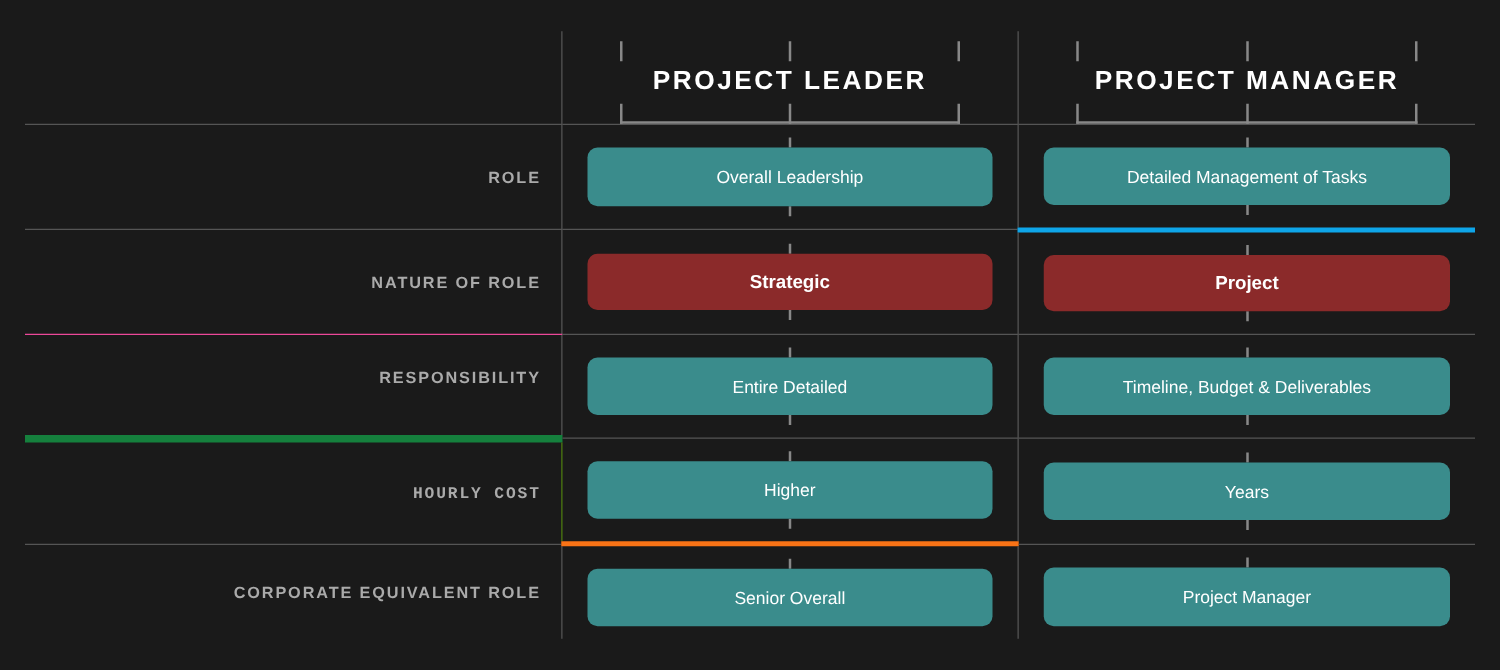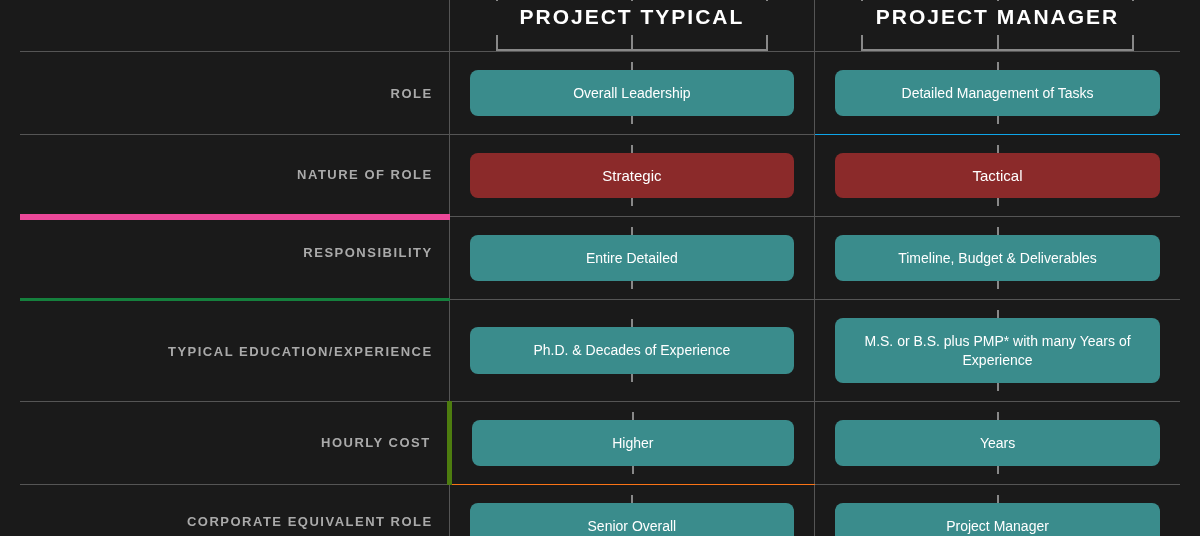--- a/index.html
+++ b/index.html
@@ -50,21 +50,21 @@
       line-height: 1.3;
       position: relative;
     }
 
     
     .red-pill {
       background: #8b2a2a;
       border-radius: 8px;
       color: #ffffff;
       font-size: 15px;
-      font-weight: 400;
+      font-weight: 700;
       text-align: center;
       padding: 14px 10px;
       position: relative;
     }
 
     .header-label-cell {
       border-right: 1px solid #555;
     }
   </style>
 </head>
@@ -83,21 +83,21 @@
         <td class="header-label-cell" style="border-bottom:1px solid #555;"></td>
         <td style="border-bottom:1px solid #555; border-right:1px solid #555;">
           <div style="position:relative; padding: 8px 20px 0;">
 
             <div style="position:relative; height:16px; margin-bottom:4px;">
 
               <div style="position:absolute;top:0;left:8%;width:2px;height:16px;background:#888;"></div>
               <div style="position:absolute;top:0;right:8%;width:2px;height:16px;background:#888;"></div>
               <div style="position:absolute;top:0;left:50%;transform:translateX(-50%);width:2px;height:16px;background:#888;"></div>
             </div>
-            <div style="color:#fff;font-size:21px;font-weight:900;letter-spacing:2px;text-align:center;display:block;padding-bottom:4px;">PROJECT TYPICAL</div>
+            <div style="color:#fff;font-size:21px;font-weight:900;letter-spacing:2px;text-align:center;display:block;padding-bottom:4px;">PROJECT LEADER</div>
 
             <div style="position:relative; height:16px; margin-top:2px;">
               <div style="position:absolute;bottom:0;left:8%;right:8%;height:2px;background:#888;"></div>
               <div style="position:absolute;bottom:0;left:8%;width:2px;height:16px;background:#888;"></div>
               <div style="position:absolute;bottom:0;right:8%;width:2px;height:16px;background:#888;"></div>
               <div style="position:absolute;bottom:0;left:50%;transform:translateX(-50%);width:2px;height:16px;background:#888;"></div>
             </div>
           </div>
         </td>
         <td style="border-bottom:1px solid #555;">
@@ -121,86 +121,69 @@
 
       <tr>
         <td class="row-label" style="border-right:1px solid #555; border-bottom:1px solid #555; padding: 18px 16px 18px 0;">ROLE</td>
         <td style="border-right:1px solid #555; border-bottom:1px solid #555; padding:10px 20px;">
           <div style="width:2px;height:8px;background:#888;margin:0 auto 0;"></div>
           <div class="teal-pill">
             <span>Overall Leadership</span>
           </div>
           <div style="width:2px;height:8px;background:#888;margin:0 auto;"></div>
         </td>
-        <td style="border-bottom:1px solid #0ea5e9; padding:10px 20px;">
+        <td style="border-bottom:4px solid #0ea5e9; padding:10px 20px;">
           <div style="width:2px;height:8px;background:#888;margin:0 auto;"></div>
           <div class="teal-pill">
             <span>Detailed Management of Tasks</span>
           </div>
           <div style="width:2px;height:8px;background:#888;margin:0 auto;"></div>
         </td>
       </tr>
 
       <tr>
-        <td class="row-label" style="border-right:1px solid #555; border-bottom:6px solid #ec4899; padding: 18px 16px 18px 0;">NATURE OF ROLE</td>
+        <td class="row-label" style="border-right:1px solid #555; border-bottom:1px solid #ec4899; padding: 18px 16px 18px 0;">NATURE OF ROLE</td>
         <td style="border-right:1px solid #555; border-bottom:1px solid #555; padding:10px 20px;">
           <div style="width:2px;height:8px;background:#888;margin:0 auto;"></div>
           <div class="red-pill">
             <span>Strategic</span>
           </div>
           <div style="width:2px;height:8px;background:#888;margin:0 auto;"></div>
         </td>
         <td style="border-bottom:1px solid #555; padding:10px 20px;">
           <div style="width:2px;height:8px;background:#888;margin:0 auto;"></div>
           <div class="red-pill">
-            <span>Tactical</span>
-          </div>
-          <div style="width:2px;height:8px;background:#888;margin:0 auto;"></div>
-        </td>
-      </tr>
-
-      <tr>
-        <td class="row-label" style="border-right:1px solid #555; border-bottom:3px solid #15803d; padding: 18px 16px 30px 0;">RESPONSIBILITY</td>
+            <span>Project</span>
+          </div>
+          <div style="width:2px;height:8px;background:#888;margin:0 auto;"></div>
+        </td>
+      </tr>
+
+      <tr>
+        <td class="row-label" style="border-right:1px solid #555; border-bottom:6px solid #15803d; padding: 18px 16px 30px 0;">RESPONSIBILITY</td>
         <td style="border-right:1px solid #555; border-bottom:1px solid #555; padding:10px 20px;">
           <div style="width:2px;height:8px;background:#888;margin:0 auto;"></div>
           <div class="teal-pill">
             <span>Entire Detailed</span>
           </div>
           <div style="width:2px;height:8px;background:#888;margin:0 auto;"></div>
         </td>
         <td style="border-bottom:1px solid #555; padding:10px 20px;">
           <div style="width:2px;height:8px;background:#888;margin:0 auto;"></div>
           <div class="teal-pill">
             <span>Timeline, Budget &amp; Deliverables</span>
           </div>
           <div style="width:2px;height:8px;background:#888;margin:0 auto;"></div>
         </td>
       </tr>
 
-      <tr>
-        <td class="row-label" style="border-right:1px solid #555; border-bottom:1px solid #555; padding: 18px 16px 18px 0;">TYPICAL EDUCATION/EXPERIENCE</td>
-        <td style="border-right:1px solid #555; border-bottom:1px solid #555; padding:10px 20px;">
-          <div style="width:2px;height:8px;background:#888;margin:0 auto;"></div>
-          <div class="teal-pill">
-            <span>Ph.D. &amp; Decades of Experience</span>
-          </div>
-          <div style="width:2px;height:8px;background:#888;margin:0 auto;"></div>
-        </td>
-        <td style="border-bottom:1px solid #555; padding:10px 20px;">
-          <div style="width:2px;height:8px;background:#888;margin:0 auto;"></div>
-          <div class="teal-pill">
-            <span>M.S. or B.S. plus PMP* with many Years of Experience</span>
-          </div>
-          <div style="width:2px;height:8px;background:#888;margin:0 auto;"></div>
-        </td>
-      </tr>
-
-      <tr>
-        <td class="row-label" style="border-right:5px solid #4d7c0f; border-bottom:1px solid #555; padding: 18px 16px 18px 0;">HOURLY COST</td>
-        <td style="border-right:1px solid #555; border-bottom:1px solid #f97316; padding:10px 20px;">
+
+      <tr>
+        <td class="row-label" style="border-right:1px solid #4d7c0f; border-bottom:1px solid #555; padding: 18px 16px 18px 0; font-family: Liberation Mono, monospace;">HOURLY COST</td>
+        <td style="border-right:1px solid #555; border-bottom:4px solid #f97316; padding:10px 20px;">
           <div style="width:2px;height:8px;background:#888;margin:0 auto;"></div>
           <div class="teal-pill">
             <span>Higher</span>
           </div>
           <div style="width:2px;height:8px;background:#888;margin:0 auto;"></div>
         </td>
         <td style="border-bottom:1px solid #555; padding:10px 20px;">
           <div style="width:2px;height:8px;background:#888;margin:0 auto;"></div>
           <div class="teal-pill">
             <span>Years</span>

